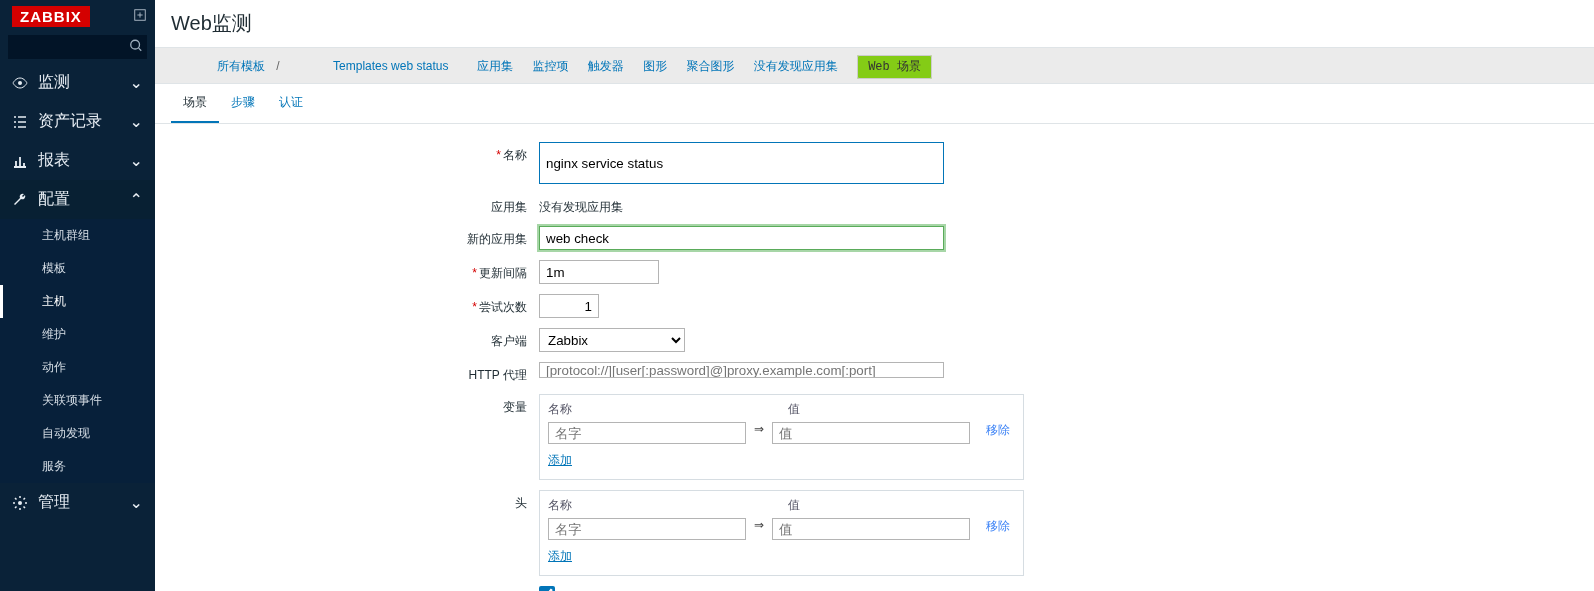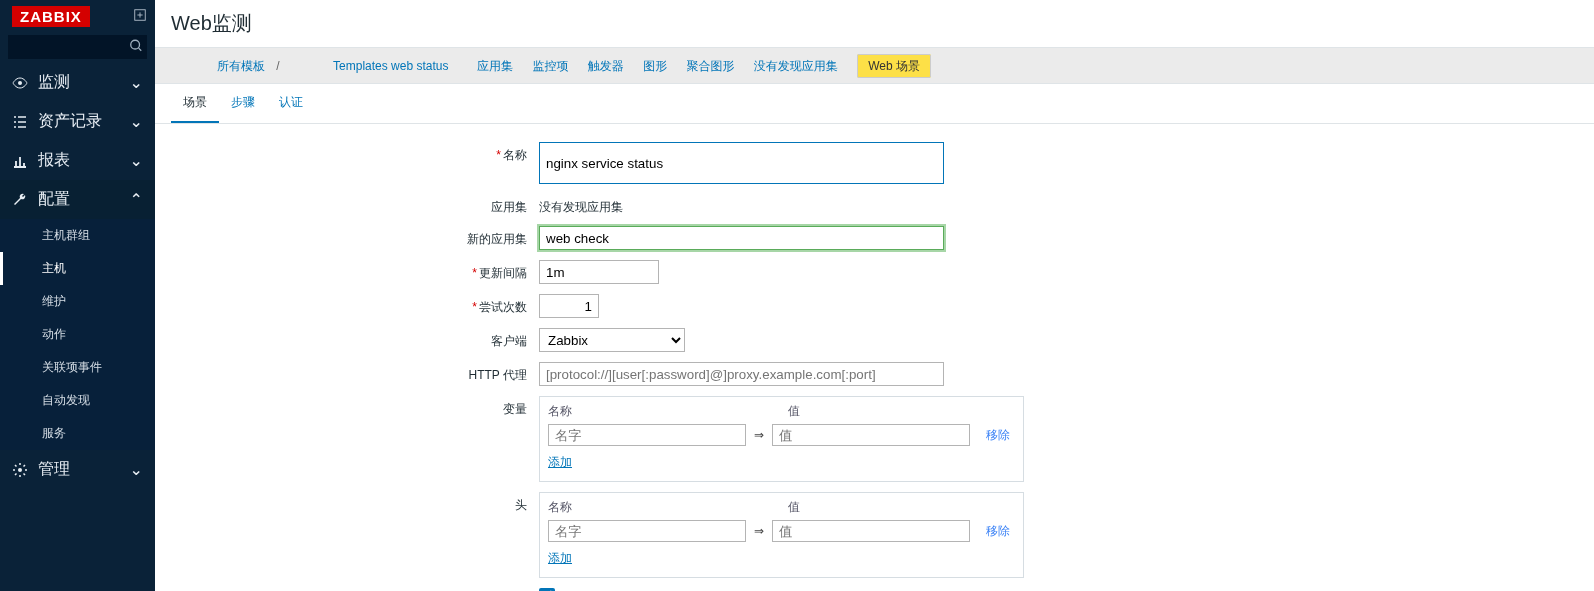--- a/index.html
+++ b/index.html
@@ -24,46 +24,46 @@
 .sub-item { display: block; padding: 8px 12px 8px 42px; color: #d6dee6; cursor: pointer; font-size: 12px; }
 .sub-item.selected { border-left: 3px solid #fff; padding-left: 39px; color: #fff; }
 
 
 .main { flex: 1; display: flex; flex-direction: column; overflow: hidden; }
 .page-title-row { padding: 10px 16px; font-size: 20px; font-weight: 400; background: #fff; }
 .top-links { background: #ebebeb; padding: 10px 16px 8px 16px; border-top: 1px solid #dfe4e7; border-bottom: 1px solid #dfe4e7; }
 .bc-link { color: #0275b8; cursor: pointer; margin-right: 4px; margin-left: 46px; }
 .bc-sep { color: #666; margin: 0 4px; }
 .section-link { color: #0275b8; cursor: pointer; margin: 0 8px; }
-.section-link.current { background: #fde047; color: #333; padding: 4px 10px; border: 1px solid #ccc; border-radius: 2px; }
+.section-link.current { background: #84cc16; color: #333; padding: 4px 10px; border: 1px solid #ccc; border-radius: 2px; font-family: Liberation Mono, monospace; }
 
 .tabs { display: flex; gap: 0; padding: 0 16px; position: relative; }
 .tab { padding: 10px 12px; color: #0275b8; cursor: pointer; border-bottom: 2px solid transparent; text-align: right; }
 .tab.active { color: #1f2c33; border-bottom: 2px solid #0275b8; }
 .tab-underline { border-bottom: 1px solid #dfe4e7; }
 
 
 .form-area { padding: 18px 24px; }
 .form-row { display: flex; align-items: flex-start; margin-bottom: 10px; }
 .form-label { width: 360px; text-align: right; padding-right: 12px; padding-top: 5px; color: #1f2c33; }
 .req { color: #d40000; margin-right: 2px; }
 .form-field { flex: 1; }
-input[type=text].wide { width: 405px; height: 24px; padding: 0 6px; border: 1px solid #b4b4b4; }
+input[type=text].wide { width: 405px; height: 16px; padding: 0 6px; border: 1px solid #b4b4b4; }
 input[type=text].name-outlined { width: 405px; height: 42px; padding: 0 6px; border: 1px solid #0275b8; }
 input[type=text].green-outlined { width: 405px; height: 24px; padding: 0 6px; border: 1px solid #5aab5a; outline: 2px solid #a7d6a7; }
 input[type=text].narrow { width: 120px; height: 24px; padding: 0 6px; border: 1px solid #b4b4b4; }
 input[type=text].retry { width: 60px; height: 24px; padding: 0 6px; border: 1px solid #b4b4b4; text-align: right; }
 select.agent { width: 146px; height: 24px; border: 1px solid #b4b4b4; background: #fff; padding: 0 4px; }
 .static-text { padding-top: 5px; color: #1f2c33; }
 .sub-table { border: 1px solid #d6dde2; width: 485px; padding: 6px 8px 10px 8px; }
 .sub-header-row { display: flex; margin-bottom: 4px; }
 .sub-header { font-size: 12px; color: #556; }
 .sub-col-name { width: 210px; }
 .sub-col-val { width: 200px; }
-.sub-input-row { display: flex; align-items: center; gap: 8px; }
+.sub-input-row { display: flex; align-items: flex-start; gap: 8px; }
 input.sub-input { width: 198px; height: 22px; padding: 0 6px; border: 1px solid #b4b4b4; }
 .arrow-sym { color: #444; }
 .remove-link { color: #3b82f6; margin-left: 8px; cursor: pointer; }
 .add-link { color: #0275b8; cursor: pointer; margin-top: 8px; display: inline-block; text-decoration: underline; }
 .chk-row input[type=checkbox] { width: 16px; height: 16px; accent-color: #0275b8; }
 </style>
 </head>
 <body>
 
 <div class="app">
@@ -117,20 +117,21 @@
     </div>
     <div class="nav-item active">
       <svg viewBox="0 0 16 16">
           <path d="M13 3a3 3 0 01-4 4L3 13l-1-1 6-6a3 3 0 014-4l-2 2 1 1 2-2z" fill="currentColor"></path>
         </svg>
       <span>配置</span>
       <span class="nav-chevron">⌃</span>
     </div>
     <div class="submenu">
       <div class="sub-item">主机群组</div>
+      <div class="sub-item">模板</div>
       <div class="sub-item selected">主机</div>
       <div class="sub-item">维护</div>
       <div class="sub-item">动作</div>
       <div class="sub-item">关联项事件</div>
       <div class="sub-item">自动发现</div>
       <div class="sub-item">服务</div>
     </div>
     <div class="nav-item">
       <svg viewBox="0 0 16 16">
           <circle cx="8" cy="8" r="2" fill="currentColor"></circle>

